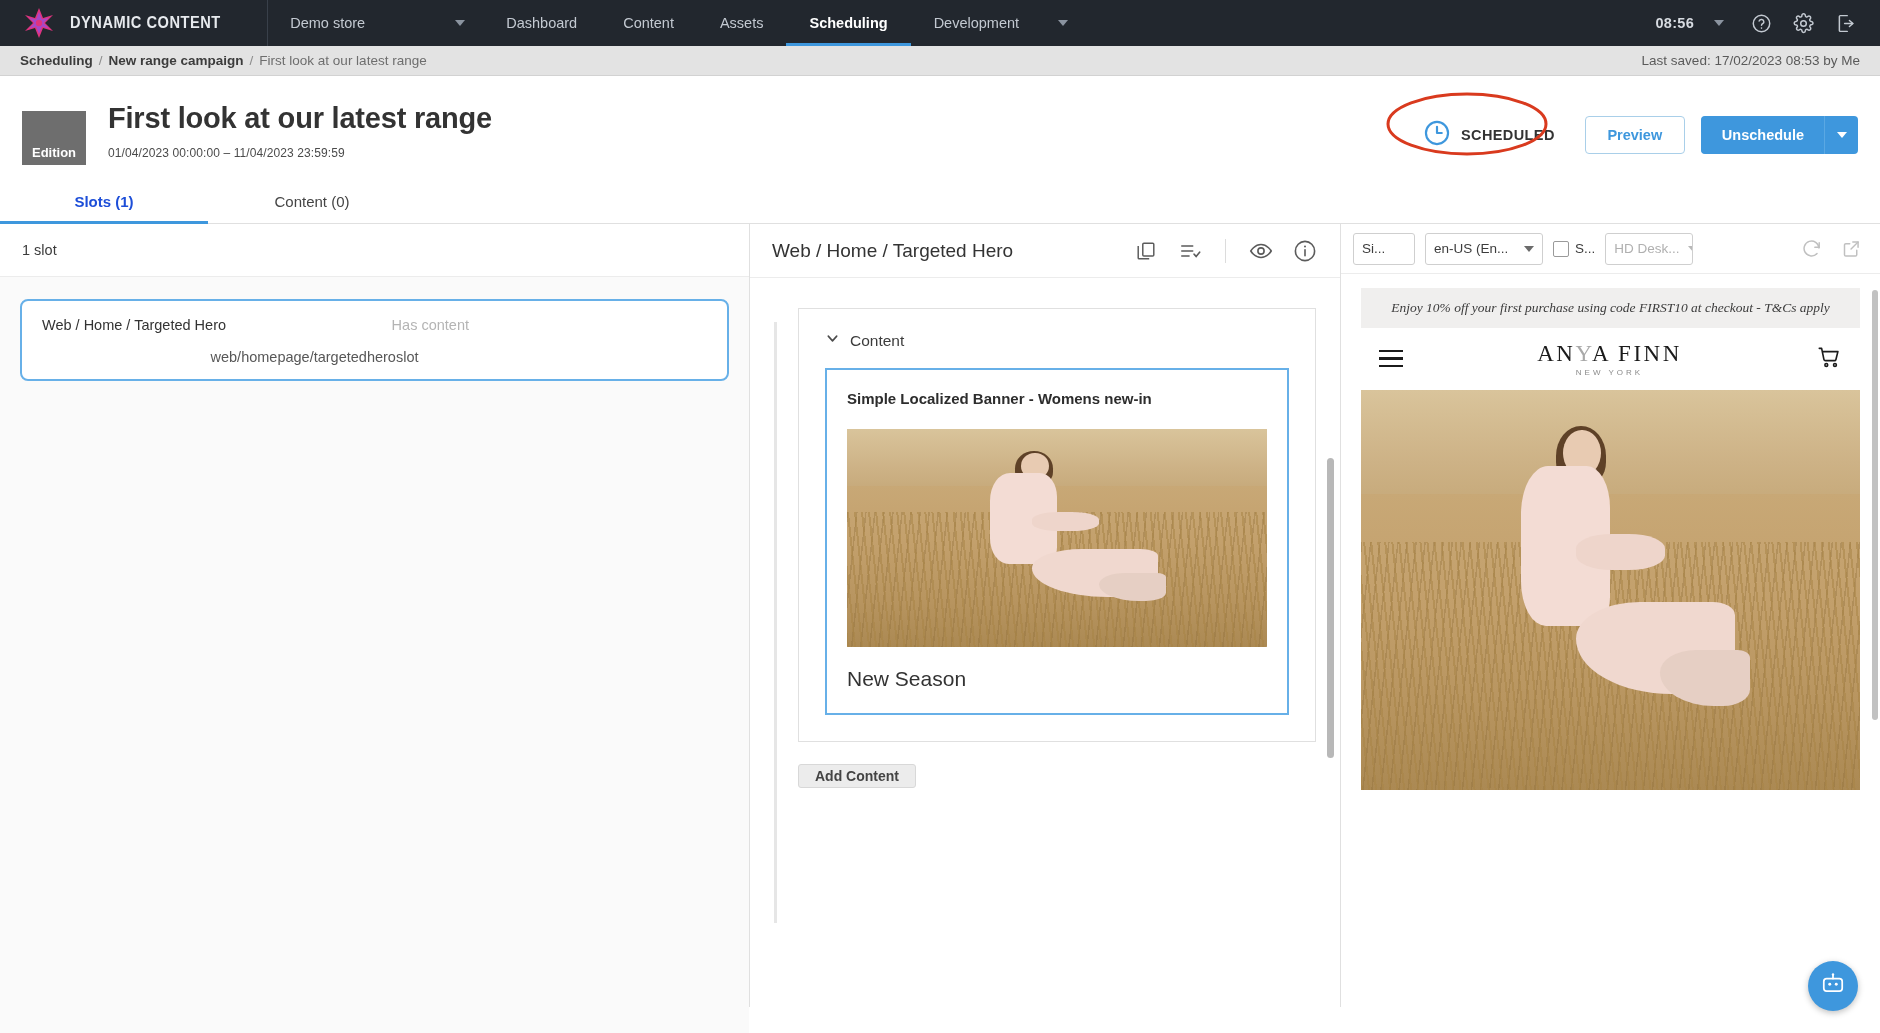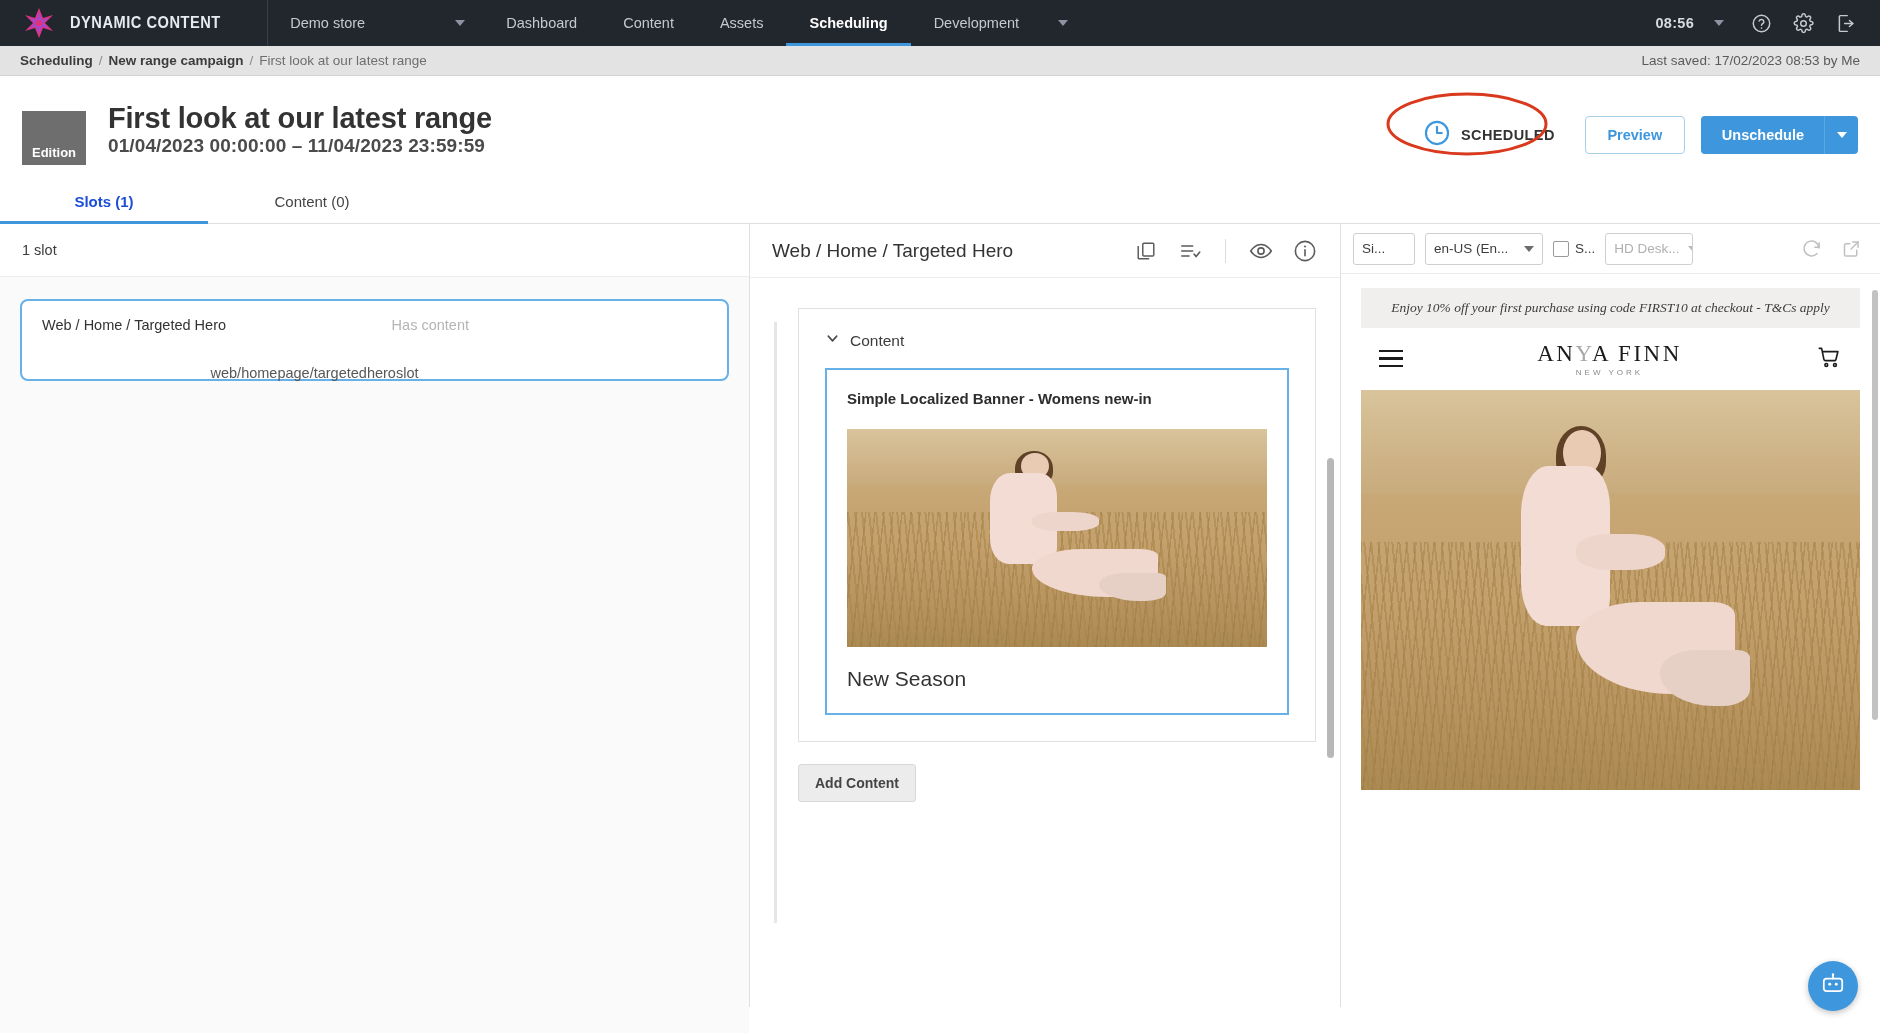--- a/index.html
+++ b/index.html
@@ -54,21 +54,21 @@
 
   
   .titlerow { display: flex; align-items: flex-start; padding: 26px 22px 0 22px; position: relative; }
   .edition-badge {
     width: 64px; height: 54px; background: #6e6e6e; color: #fff;
     display: flex; align-items: flex-end; justify-content: center;
     font-size: 13px; font-weight: bold; padding-bottom: 5px; flex: none; margin-top: 9px;
   }
   .title-block { margin-left: 22px; }
   .page-title { font-size: 29px; font-weight: bold; color: #333; letter-spacing: -0.2px; }
-  .title-dates { font-size: 19px; font-weight: bold; color: #4b4b4b; letter-spacing: 0.1px; }
+  .title-dates { font-size: 12px; font-weight: normal; color: #4b4b4b; margin-top: 11px; letter-spacing: 0.1px; }
 
   .title-actions { margin-left: auto; display: flex; align-items: center; gap: 16px; padding-top: 14px; position: relative; }
   .status-badge { display: flex; align-items: center; gap: 11px; padding: 0 14px; }
   .status-text { font-size: 14.5px; font-weight: bold; color: #333; letter-spacing: 0.4px; }
   .annot-ellipse { position: absolute; left: -26px; top: -12px; width: 166px; height: 68px; pointer-events: none; }
   .btn {
     height: 38px; border-radius: 4px; font-size: 14.5px; font-weight: bold;
     display: flex; align-items: center; justify-content: center; padding: 0 20px; cursor: pointer;
   }
   .btn-outline { border: 1px solid #a9cfe9; color: #3e97dd; background: #fff; min-width: 100px; }
@@ -92,21 +92,21 @@
   .left-pane { width: 750px; border-right: 1px solid #e0e0e0; background: #fff; }
   .slot-count { padding: 18px 22px; font-size: 14.5px; color: #3b3b3b; border-bottom: 1px solid #ececec; }
   .slot-area { background: #fafafa; padding: 22px 20px; height: 100%; }
   .slot-card {
     border: 2px solid #67b0e8; border-radius: 8px; background: #fff;
     padding: 16px 20px 18px 20px; height: 82px;
   }
   .slot-card-top { display: flex; align-items: center; }
   .slot-name { font-size: 14.5px; color: #333; }
   .slot-hascontent { margin-left: auto; font-size: 14.5px; color: #b4b4b4; padding-right: 238px; }
-  .slot-path { margin-top: 32px; font-size: 14.5px; color: #575757; text-align: center; padding-right: 120px; }
+  .slot-path { margin-top: 16px; font-size: 14.5px; color: #575757; text-align: center; padding-right: 120px; }
 
   
   .center-pane { flex: 1; display: flex; flex-direction: column; background: #fff; }
   .center-head {
     height: 54px; display: flex; align-items: center; padding: 0 22px;
     border-bottom: 1px solid #ececec;
   }
   .center-title { font-size: 19px; color: #333; }
   .center-icons { margin-left: auto; display: flex; align-items: center; gap: 18px; }
   .icon-btn { width: 26px; height: 26px; display: flex; align-items: center; justify-content: center; cursor: pointer; }
@@ -119,21 +119,21 @@
     margin-left: 24px; border: 1px solid #e0e0e0; background: #fff; padding: 22px 26px 26px 26px;
   }
   .collapse-row { display: flex; align-items: center; gap: 10px; margin-bottom: 18px; }
   .collapse-label { font-size: 15.5px; color: #3c3c3c; }
   .content-item { border: 2px solid #67b0e8; padding: 20px 20px 22px 20px; }
   .content-item-title { font-size: 15px; font-weight: bold; color: #2d2d2d; margin-bottom: 22px; }
   .banner-img { width: 100%; height: 218px; border-radius: 1px; position: relative; overflow: hidden; }
   .content-item-caption { font-size: 21px; color: #333; margin-top: 20px; }
   .add-content-btn {
     margin: 22px 8px 0 24px; background: #ececec; border: 1px solid #d8d8d8; color: #444;
-    font-size: 14px; font-weight: bold; padding: 10px 16px; border-radius: 3px; cursor: pointer;
+    font-size: 14px; font-weight: bold; padding: 3px 16px; border-radius: 3px; cursor: pointer;
     display: inline-block;
   }
   .editor-scrollbar {
     position: absolute; right: 6px; top: 10px; width: 7px; height: 560px; background: transparent;
   }
   .editor-scrollbar i { display: block; width: 7px; height: 300px; background: #b8b8b8; border-radius: 4px; margin-top: 170px; }
 
   
   .preview-pane { width: 540px; border-left: 1px solid #e0e0e0; display: flex; flex-direction: column; background: #fff; }
   .preview-toolbar {

